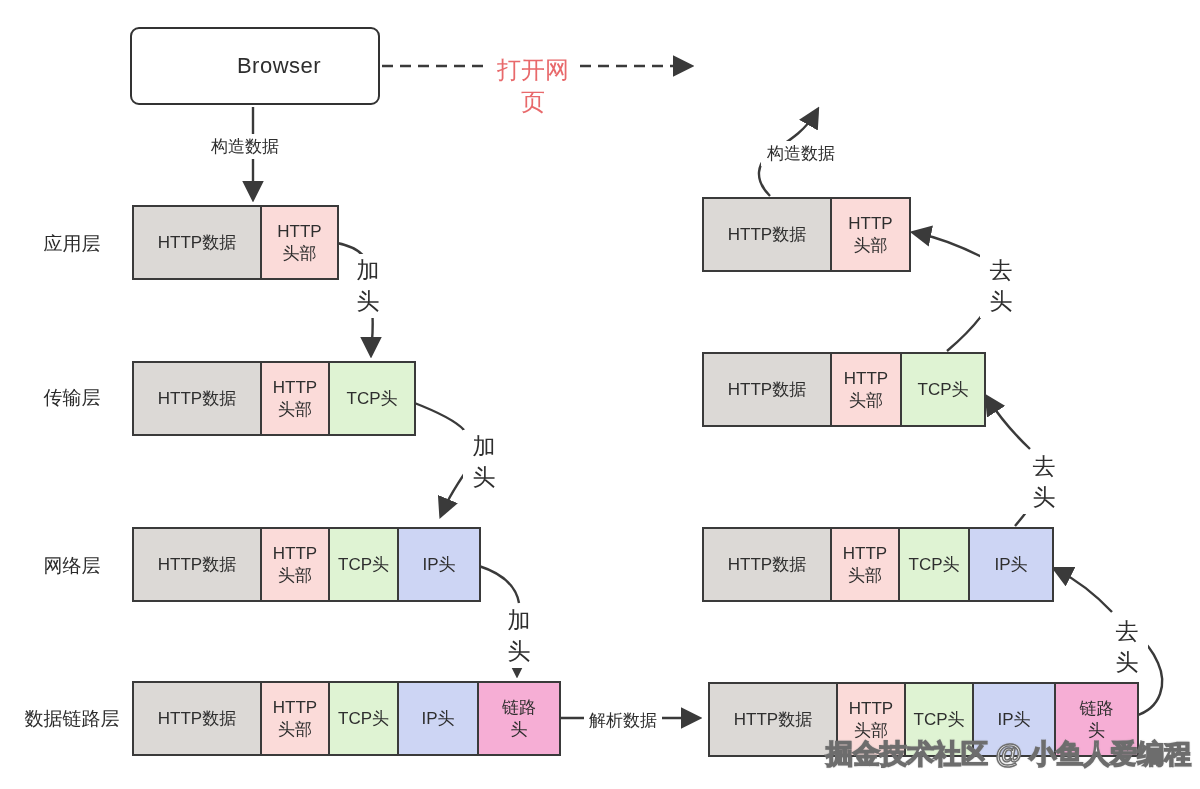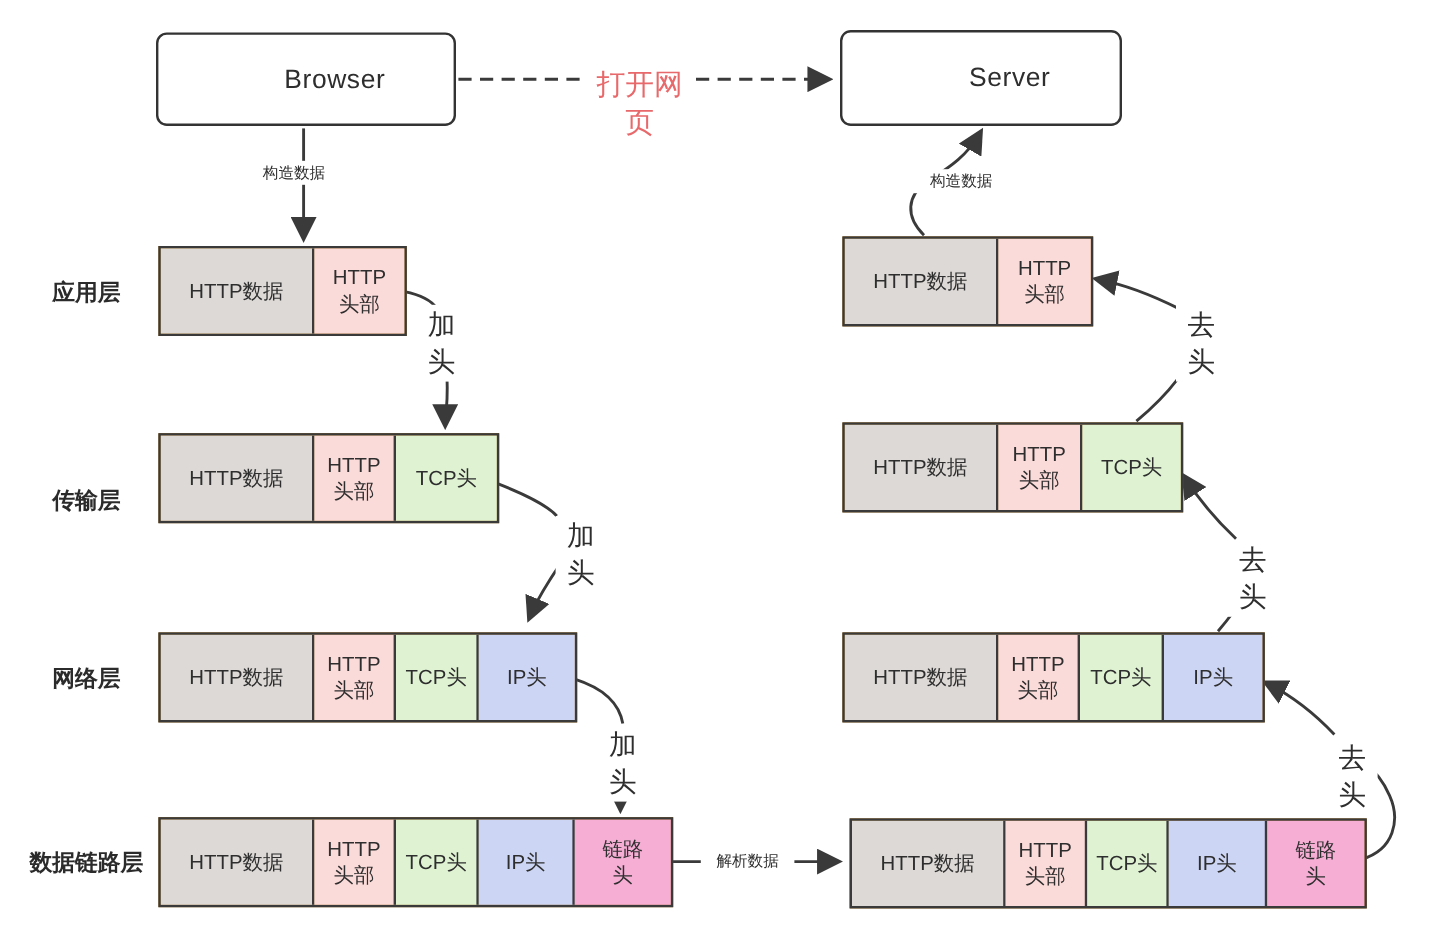--- a/index.html
+++ b/index.html
@@ -7,36 +7,36 @@
     position:relative;width:1200px;height:789px;background:#ffffff;overflow:hidden;
     font-family:"Liberation Sans","DejaVu Sans",sans-serif;color:#2e2e2e;
   }
   svg.wires{position:absolute;left:0;top:0;z-index:1;}
   .node{
     position:absolute;z-index:2;background:#fff;border:2.5px solid #333;border-radius:9px;
     display:flex;align-items:center;justify-content:center;font-size:22px;color:#2e2e2e;
     box-sizing:border-box;letter-spacing:.5px;padding-left:48px;
   }
   .row{
-    position:absolute;z-index:2;display:flex;height:75px;background:#a16207;
+    position:absolute;z-index:2;display:flex;height:75px;background:#737373;
     border:2.3px solid #3a3a3a;box-sizing:border-box;
   }
   .cell{
     display:flex;align-items:center;justify-content:center;text-align:center;
     border-right:2.3px solid #3a3a3a;box-sizing:border-box;height:100%;
     font-size:17px;line-height:1.25;white-space:pre-line;color:#2e2e2e;
   }
   .cell:last-child{border-right:none;}
   .layer-label{
     position:absolute;z-index:2;width:124px;left:10px;text-align:center;
-    font-size:19px;font-weight:bold;color:#2b2b2b;
+    font-size:19px;font-weight:normal;color:#2b2b2b;
   }
   .flow-label{
     position:absolute;z-index:3;background:#fff;text-align:center;
-    font-size:13px;color:#2e2e2e;padding:1px 0;
+    font-size:17px;color:#2e2e2e;padding:1px 0;
   }
   .flow-label.small{font-size:23px;}
   .flow-label.red{font-size:24px;}
   .watermark{
     position:absolute;z-index:4;left:826px;top:736px;width:372px;
     font-size:27px;font-weight:bold;color:#ffffff;white-space:nowrap;
     -webkit-text-stroke:1.4px #6d6d6d;
     text-shadow:0 0 2px #777;
   }
 </style>
@@ -77,26 +77,23 @@
       <path d="M1030,449 C1011,431 997,413 988,399" marker-end="url(#ah)"></path>
 
       <path d="M1135,716 C1162,708 1167,683 1158,663 C1152,649 1143,640 1136,635"></path>
       <path d="M1112,612 C1092,591 1071,577 1057,570" marker-end="url(#ah)"></path>
     </g>
   </svg>
 
   <div class="node" style="left:130px;top:27px;width:250px;height:78px;">
     <span>Browser</span>
   </div>
-  <div class="node" style="left:700px;top:25px;width:235px;height:80px;">
-    <span>Server</span>
-  </div>
 
   <div class="layer-label" style="top:231px;">应用层</div>
-  <div class="layer-label" style="top:404px;">传输层</div>
+  <div class="layer-label" style="top:385px;">传输层</div>
   <div class="layer-label" style="top:553px;">网络层</div>
   <div class="layer-label" style="top:706px;">数据链路层</div>
 
   <div class="row" style="left:132px;top:205px;">
     <div class="cell" style="width: 128px; background-color: rgb(220, 217, 214);">HTTP数据</div>
     <div class="cell" style="width: 75px; background-color: rgb(251, 219, 217);">HTTP
 头部</div>
   </div>
   <div class="row" style="left:132px;top:361px;">
     <div class="cell" style="width: 128px; background-color: rgb(220, 217, 214);">HTTP数据</div>
@@ -153,14 +150,15 @@
   <div class="flow-label" style="left:205px;top:134px;width:80px;">构造数据</div>
   <div class="flow-label" style="left:761px;top:141px;width:80px;">构造数据</div>
   <div class="flow-label small" style="left:347px;top:254px;width:42px;">加头</div>
   <div class="flow-label small" style="left:463px;top:430px;width:42px;">加头</div>
   <div class="flow-label small" style="left:498px;top:604px;width:42px;">加头</div>
   <div class="flow-label small" style="left:980px;top:254px;width:42px;">去头</div>
   <div class="flow-label small" style="left:1023px;top:450px;width:42px;">去头</div>
   <div class="flow-label small" style="left:1106px;top:615px;width:42px;">去头</div>
   <div class="flow-label" style="left:584px;top:708px;width:78px;">解析数据</div>
 
+  <div class="watermark">掘金技术社区 @ 小鱼人爱编程</div>
 
 </div>
 
 </body></html>

